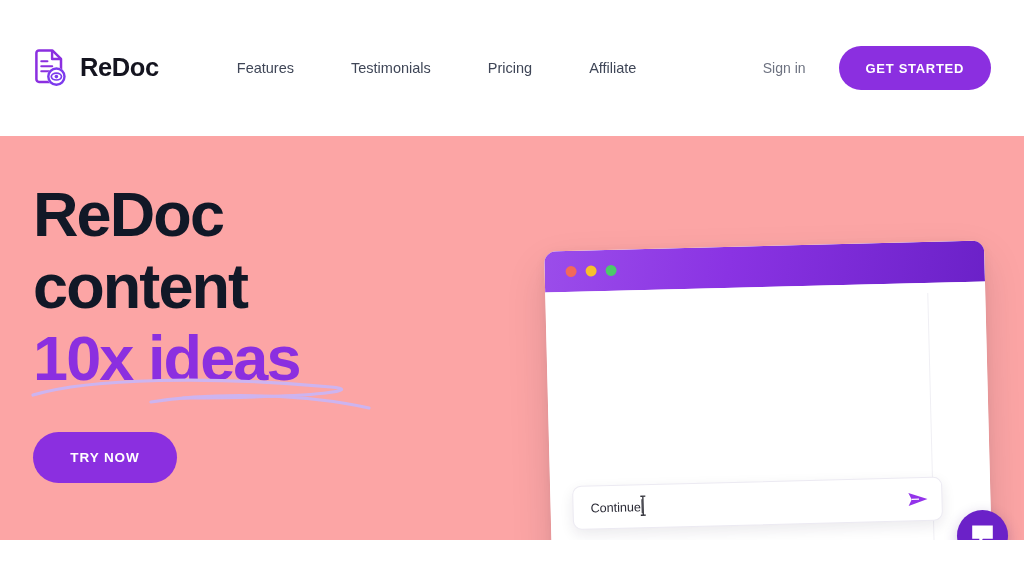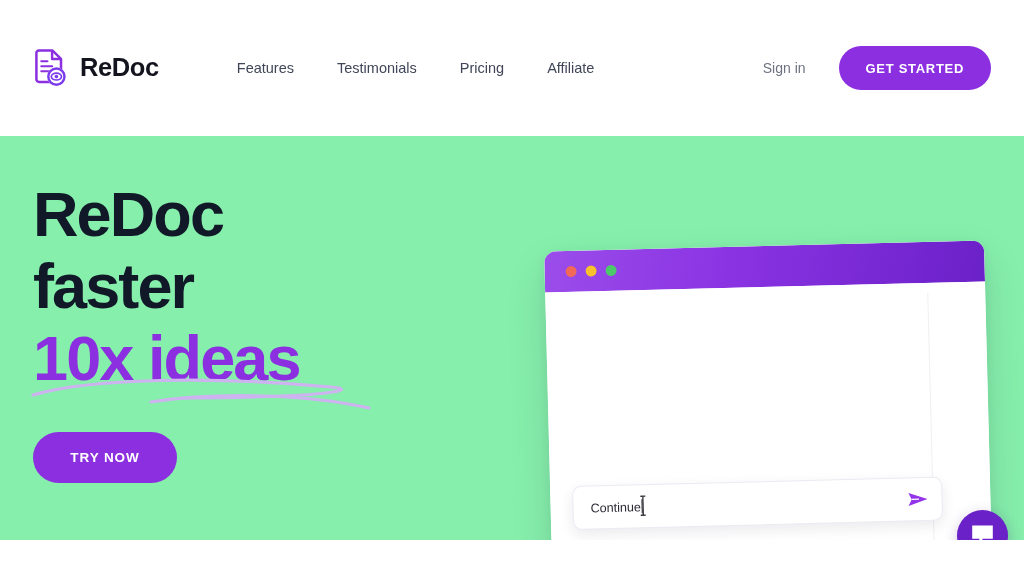--- a/index.html
+++ b/index.html
@@ -3,39 +3,39 @@
 <meta charset="utf-8">
 <style>
   * { box-sizing: border-box; margin: 0; padding: 0; }
   html, body {
     width: 1024px; height: 576px;
     overflow: hidden;
     background: #ffffff;
     font-family: "Liberation Sans", sans-serif;
     -webkit-font-smoothing: antialiased;
   }
-  .page { position: relative; width: 1024px; height: 540px; background: #86efac; overflow: hidden; }
+  .page { position: relative; width: 1024px; height: 540px; background: #fca5a5; overflow: hidden; }
 
   
   .header {
     position: absolute; top: 0; left: 0;
     width: 1024px; height: 136px;
     display: flex; align-items: center;
     padding: 0 33px;
     background: #fff;
     z-index: 30;
   }
   .brand { display: flex; align-items: center; gap: 9px; height: 44px; }
   .brand-icon { width: 38px; height: 40px; display: block; flex: 0 0 auto; }
   .brand-name {
     font-size: 25.5px; font-weight: 700; color: #14141f;
     letter-spacing: -0.4px; line-height: 1;
   }
 
-  .nav { display: flex; align-items: center; gap: 0; margin-left: 78px; }
+  .nav { display: flex; align-items: center; gap: 14px; margin-left: 78px; }
   .nav-link {
     font-size: 14.5px; color: #3f4657; text-decoration: none;
     padding: 6px 0; cursor: pointer; white-space: nowrap;
   }
   .nav-link + .nav-link { margin-left: 43px; }
 
   .header-right { margin-left: auto; display: flex; align-items: center; }
   .signin {
     font-size: 14px; color: #6d7280; text-decoration: none;
     cursor: pointer; margin-right: 33px;
@@ -180,21 +180,21 @@
 
     <div class="header-right">
       <a class="signin">Sign in</a>
       <button class="cta-pill">GET STARTED</button>
     </div>
   </header>
 
   <section class="hero-left">
     <h1 class="headline">
       <span>ReDoc</span><br>
-      <span>faster</span><br>
+      <span>content</span><br>
       <span class="headline-accent">10x ideas</span>
     </h1>
 
     <svg class="swoosh" viewBox="0 0 356 42">
       <path d="M2 20 C 60 3, 180 1, 300 12 C 330 15, 300 22, 152 23" fill="none" stroke="#cdb4f0" stroke-width="3.2" stroke-linecap="round"></path>
       <path d="M120 27 C 190 16, 280 20, 338 33" fill="none" stroke="#cdb4f0" stroke-width="3.2" stroke-linecap="round"></path>
     </svg>
 
 
     <button class="try-btn">TRY NOW</button>

